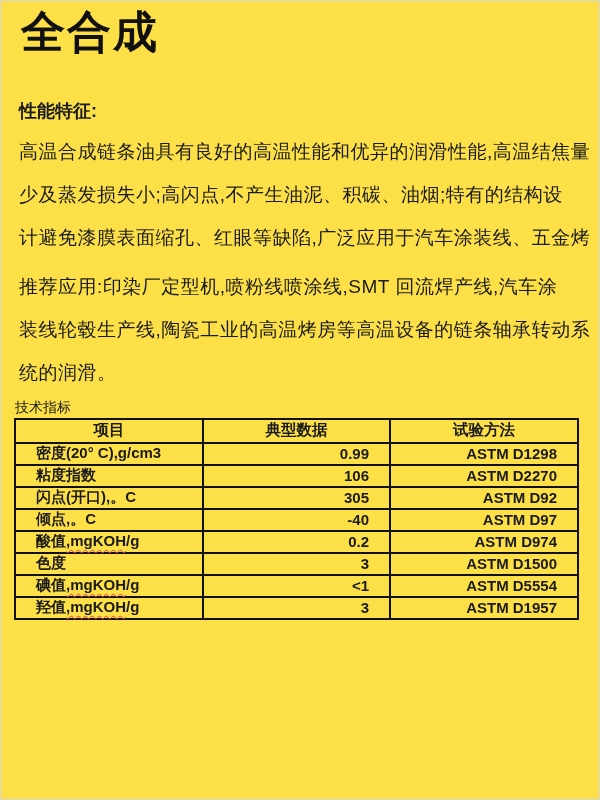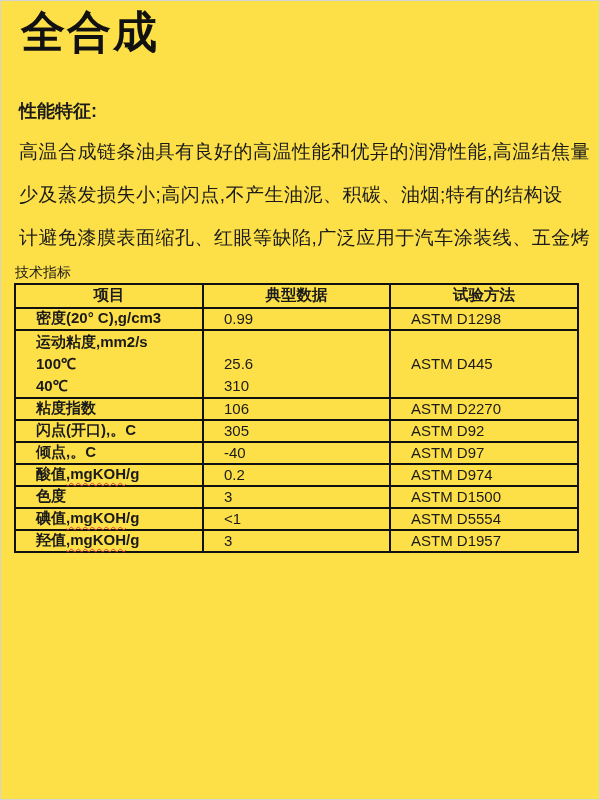--- a/index.html
+++ b/index.html
@@ -66,22 +66,22 @@
     text-align:center;
     font-size:15.5px;
   }
   td.item{
     text-align:left;
     padding-left:7px;
     font-weight:600;
     height:20px;
   }
   td.val, td.method{
-    text-align:left;
-    font-weight:400;
+    text-align:right;
+    font-weight:700;
     height:20px;
   }
   td.method{font-size:14px;}
   .cell-line{height:22px;line-height:22px;}
   .wavy{
     text-decoration-line:underline;
     text-decoration-style:wavy;
     text-decoration-color:#e03c3c;
     text-decoration-thickness:1px;
     text-underline-offset:3px;
@@ -95,20 +95,25 @@
   <div class="title-black">全合成</div>
 
   <div class="sec-heading">性能特征:</div>
 
   <div class="body-text">
     <div class="body-line">高温合成链条油具有良好的高温性能和优异的润滑性能,高温结焦量</div>
     <div class="body-line">少及蒸发损失小;高闪点,不产生油泥、积碳、油烟;特有的结构设</div>
     <div class="body-line">计避免漆膜表面缩孔、红眼等缺陷,广泛应用于汽车涂装线、五金烤</div>
   </div>
 
+  <div class="body-text">
+    <div class="body-line">推荐应用:印染厂定型机,喷粉线喷涂线,SMT 回流焊产线,汽车涂</div>
+    <div class="body-line">装线轮毂生产线,陶瓷工业的高温烤房等高温设备的链条轴承转动系</div>
+    <div class="body-line">统的润滑。</div>
+  </div>
 
   <div class="table-title">技术指标</div>
 
   <table class="specs">
     <colgroup>
       <col style="width:188px">
         <col style="width:187px">
         <col style="width:188px">
     </colgroup>
     <thead>
@@ -116,33 +121,20 @@
         <th>项目</th>
         <th>典型数据</th>
         <th>试验方法</th>
       </tr>
     </thead>
     <tbody>
       <tr>
         <td class="item">密度(20° C),g/cm3</td>
         <td class="val">0.99</td>
         <td class="method">ASTM D1298</td>
-      </tr>
-      <tr>
-        <td class="item">
-          <div class="cell-line">运动粘度,mm2/s</div>
-          <div class="cell-line">100℃</div>
-          <div class="cell-line">40℃</div>
-        </td>
-        <td class="val">
-          <div class="cell-line"></div>
-          <div class="cell-line">25.6</div>
-          <div class="cell-line">310</div>
-        </td>
-        <td class="method">ASTM D445</td>
       </tr>
       <tr>
         <td class="item">粘度指数</td>
         <td class="val">106</td>
         <td class="method">ASTM D2270</td>
       </tr>
       <tr>
         <td class="item">闪点(开口),。C</td>
         <td class="val">305</td>
         <td class="method">ASTM D92</td>

